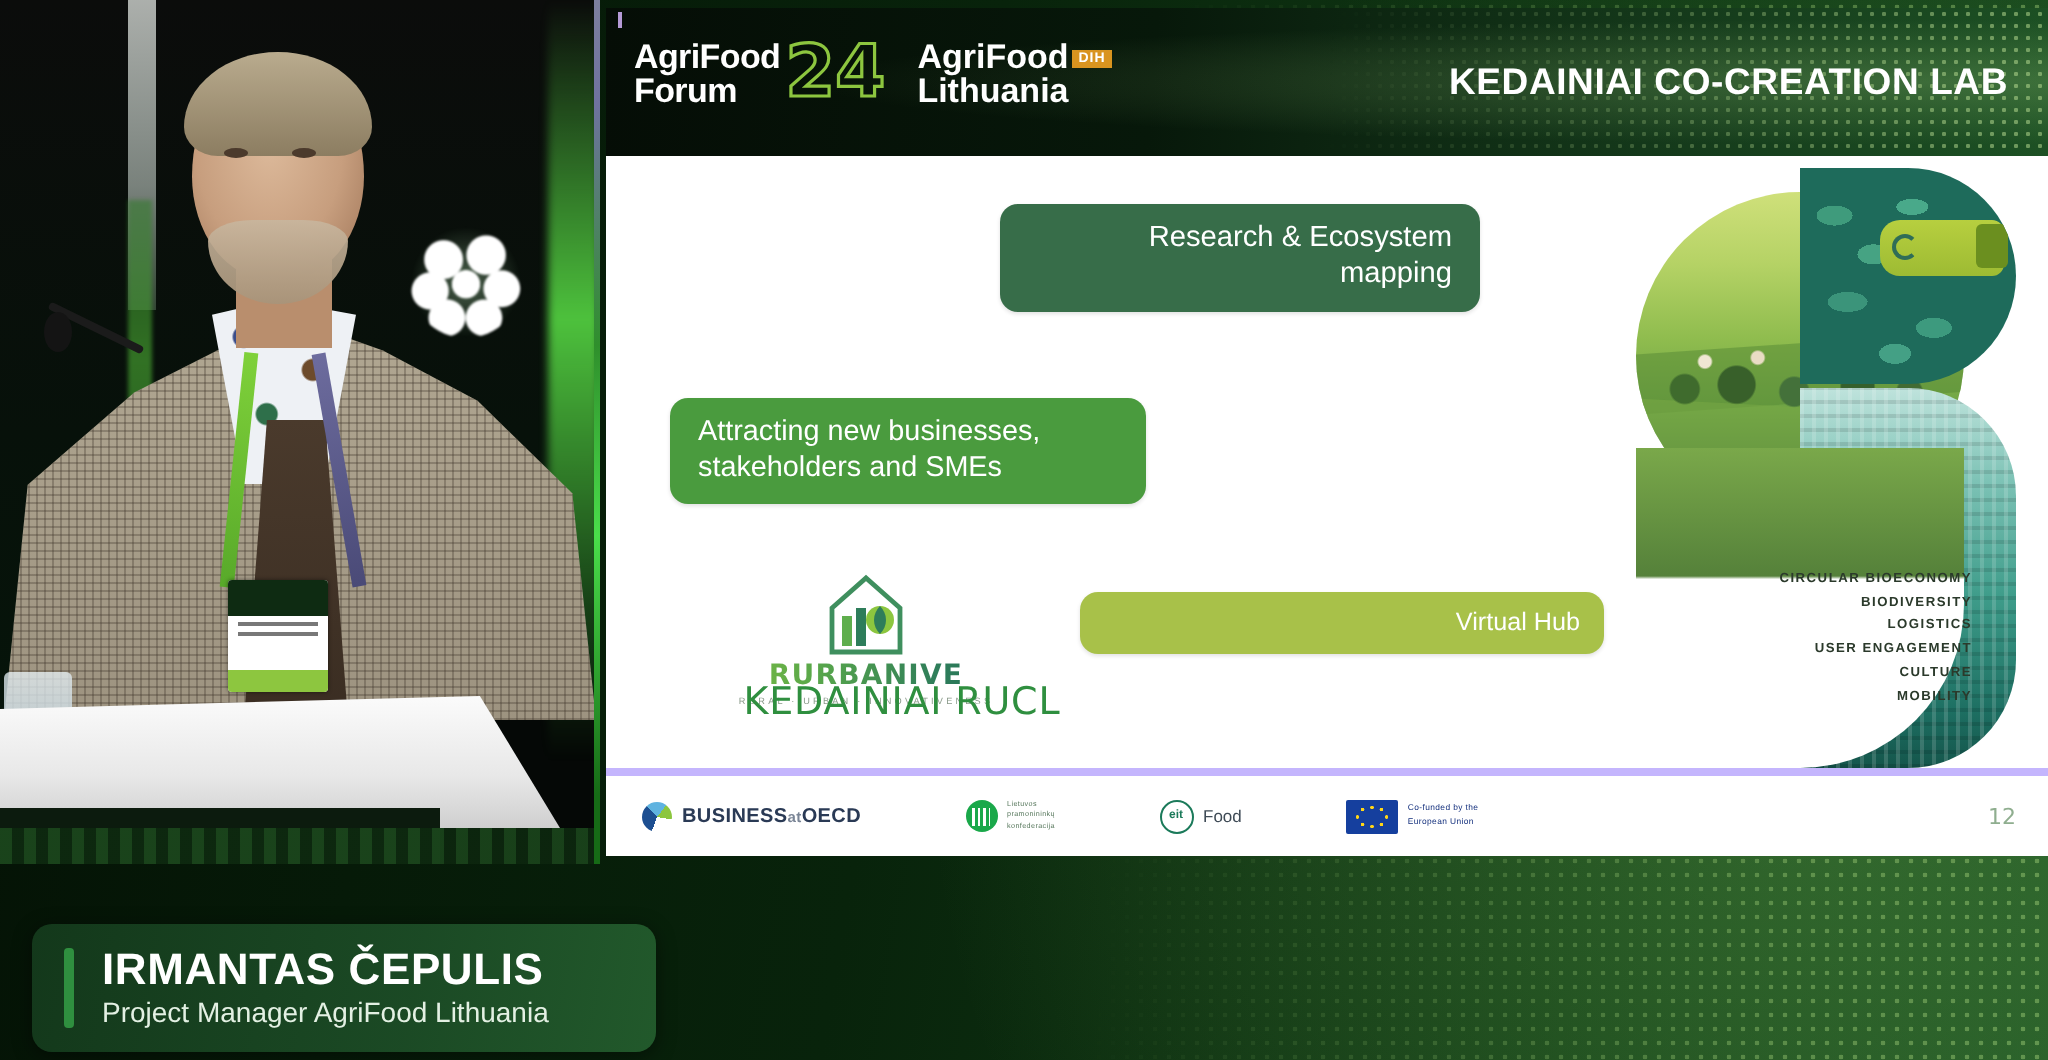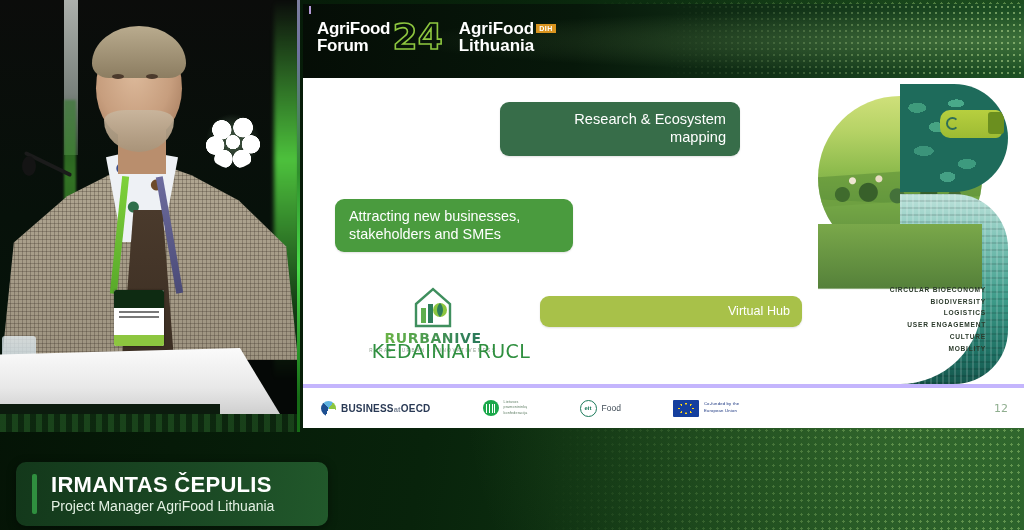--- a/index.html
+++ b/index.html
@@ -444,20 +444,21 @@
         </div>
         <div class="logo-24">24</div>
       </div>
 
       <div class="logo-af-lt">
         <span>AgriFood</span><span class="dih-badge">DIH</span><br>
         <span>Lithuania</span>
       </div>
     </div>
 
+    <div id="slide-title">KEDAINIAI CO-CREATION LAB</div>
   </div>
 
   <div id="slide-body">
 
     <div class="callout" id="callout-research">
       <div>Research &amp; Ecosystem</div>
       <div>mapping</div>
     </div>
 
     <div class="callout" id="callout-attract">

